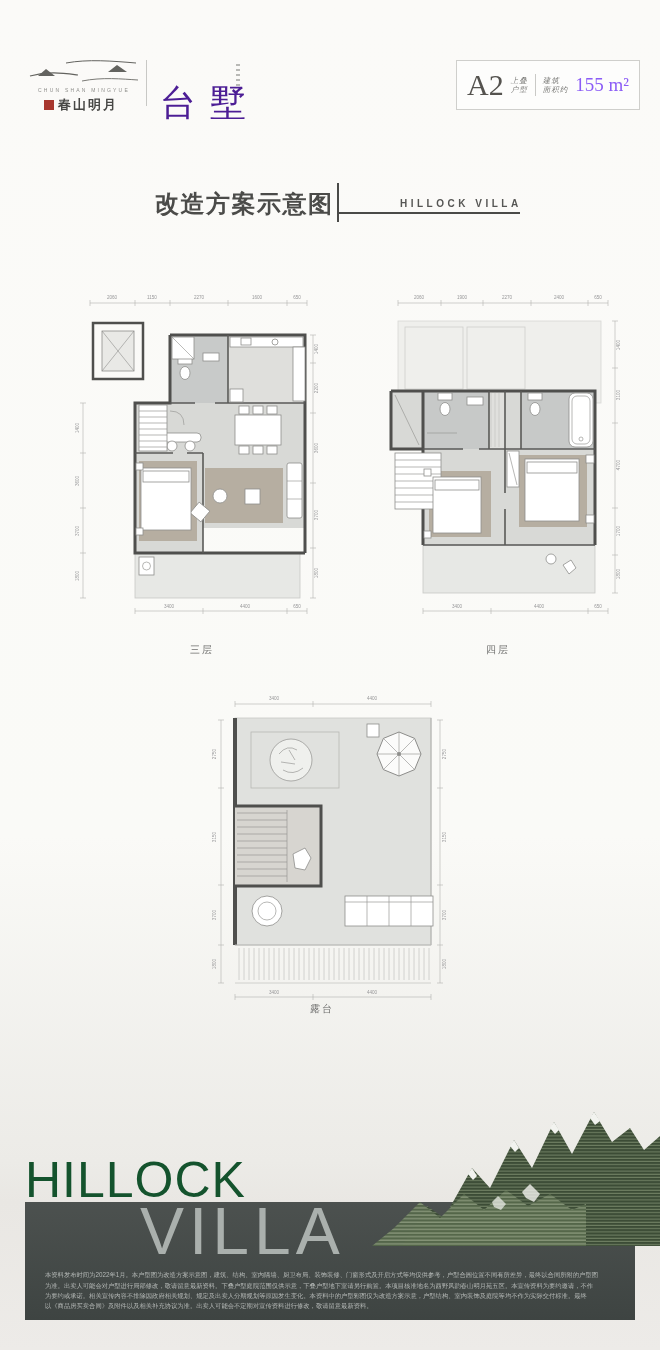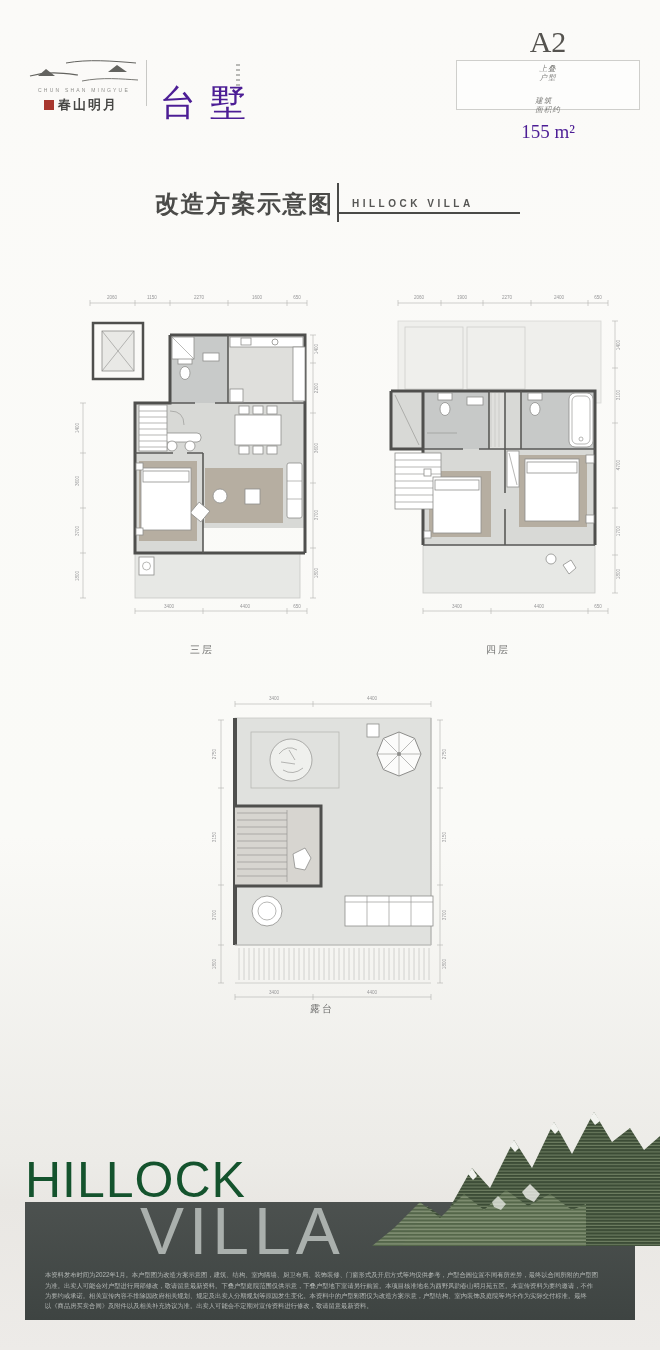--- a/index.html
+++ b/index.html
@@ -7,28 +7,28 @@
        font-family:"Liberation Sans", sans-serif;
        background:linear-gradient(180deg,#fbfaf8 0%,#fafaf7 62%,#ecebe7 86%,#e9e7e3 89%,#edebe8 100%);}
   .abs{position:absolute;}
   
   .logo-en{font-size:5px;letter-spacing:2.2px;color:#8f8f8c;text-align:center;width:112px;}
   .logo-cn{font-family:"Liberation Serif",serif;font-weight:bold;font-size:13px;letter-spacing:2px;color:#474745;}
   .seal{width:10px;height:10px;background:#a8372e;display:inline-block;margin-right:4px;vertical-align:-1px;}
   .vdiv{width:1px;background:#c8c8c5;}
   .product{font-size:36px;letter-spacing:14px;color:#4c1d95;margin-top:19px;}
   .fineprint{width:4px;background:repeating-linear-gradient(#b9b9b6 0 2px,transparent 2px 5px);}
-  .badge{border:1px solid #cfcfcc;background:#fdfdfc;display:flex;align-items:center;justify-content:center;gap:7px;flex-direction:column;}
+  .badge{border:1px solid #cfcfcc;background:#fdfdfc;display:flex;align-items:center;justify-content:center;gap:7px;}
   .badge-unit{font-family:"Liberation Serif",serif;font-size:30px;color:#55534f;line-height:1;}
   .badge-stack{font-size:7.5px;line-height:9px;color:#7b7b78;letter-spacing:1px;font-style:italic;}
   .badge-div{width:1px;height:22px;background:#c9c9c6;}
-  .badge-area{font-family:"Liberation Serif",serif;font-size:19px;color:#4c1d95;}
+  .badge-area{font-family:"Liberation Serif",serif;font-size:19px;color:#8b5cf6;}
   
   .title-cn{font-size:24px;letter-spacing:1.5px;color:#4b4b49;font-weight:700;}
-  .title-en{font-size:10px;letter-spacing:3.5px;color:#565654;font-weight:bold;}
+  .title-en{font-size:10px;letter-spacing:3.5px;color:#565654;font-weight:bold;margin-left:48px;}
   .hline{height:2px;background:#4a4a48;}
   .vline{width:2px;background:#4a4a48;}
   
   svg{font-family:"Liberation Sans",sans-serif;}
   .plan-label{font-size:10px;letter-spacing:2px;color:#717170;text-align:right;width:60px;}
   .dim line{stroke:#b3b3b0;stroke-width:.6;}
   .dt{font-size:4.6px;fill:#98989a;}
   .wall{stroke:#4f4f4d;fill:none;}
   .part{stroke:#5a5a58;fill:none;}
   .fur{stroke:#8e8e8c;stroke-width:.8;fill:#ffffff;}

